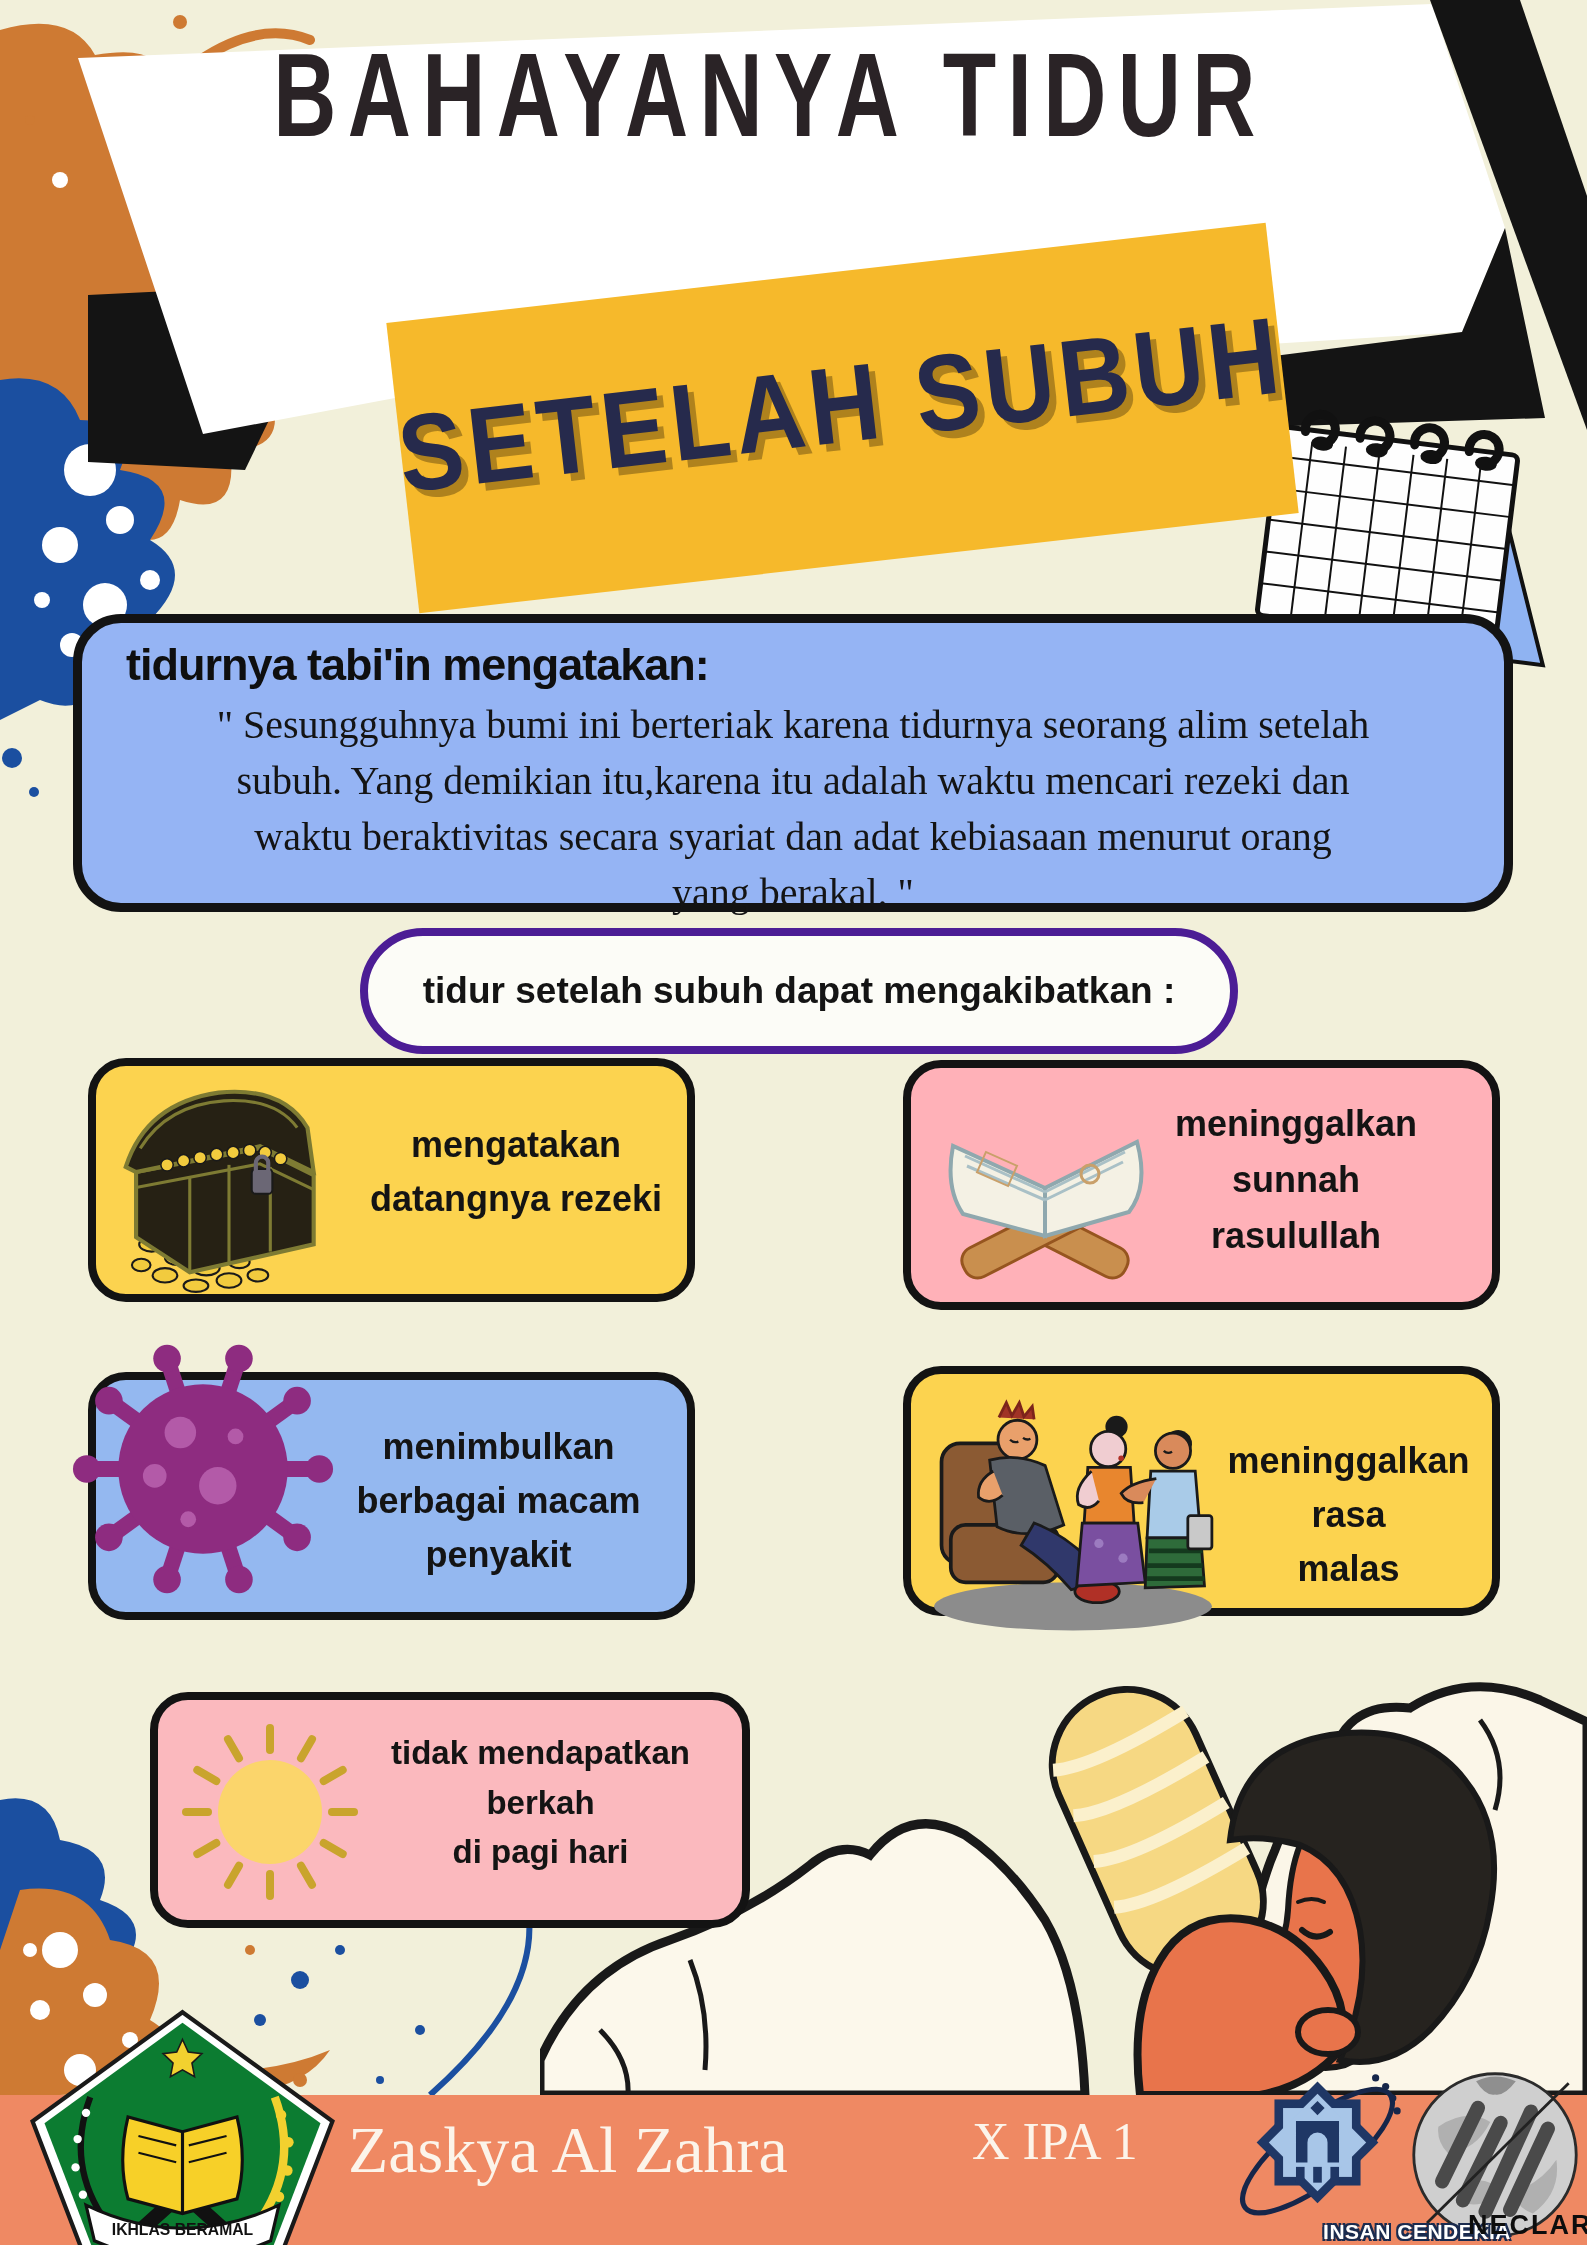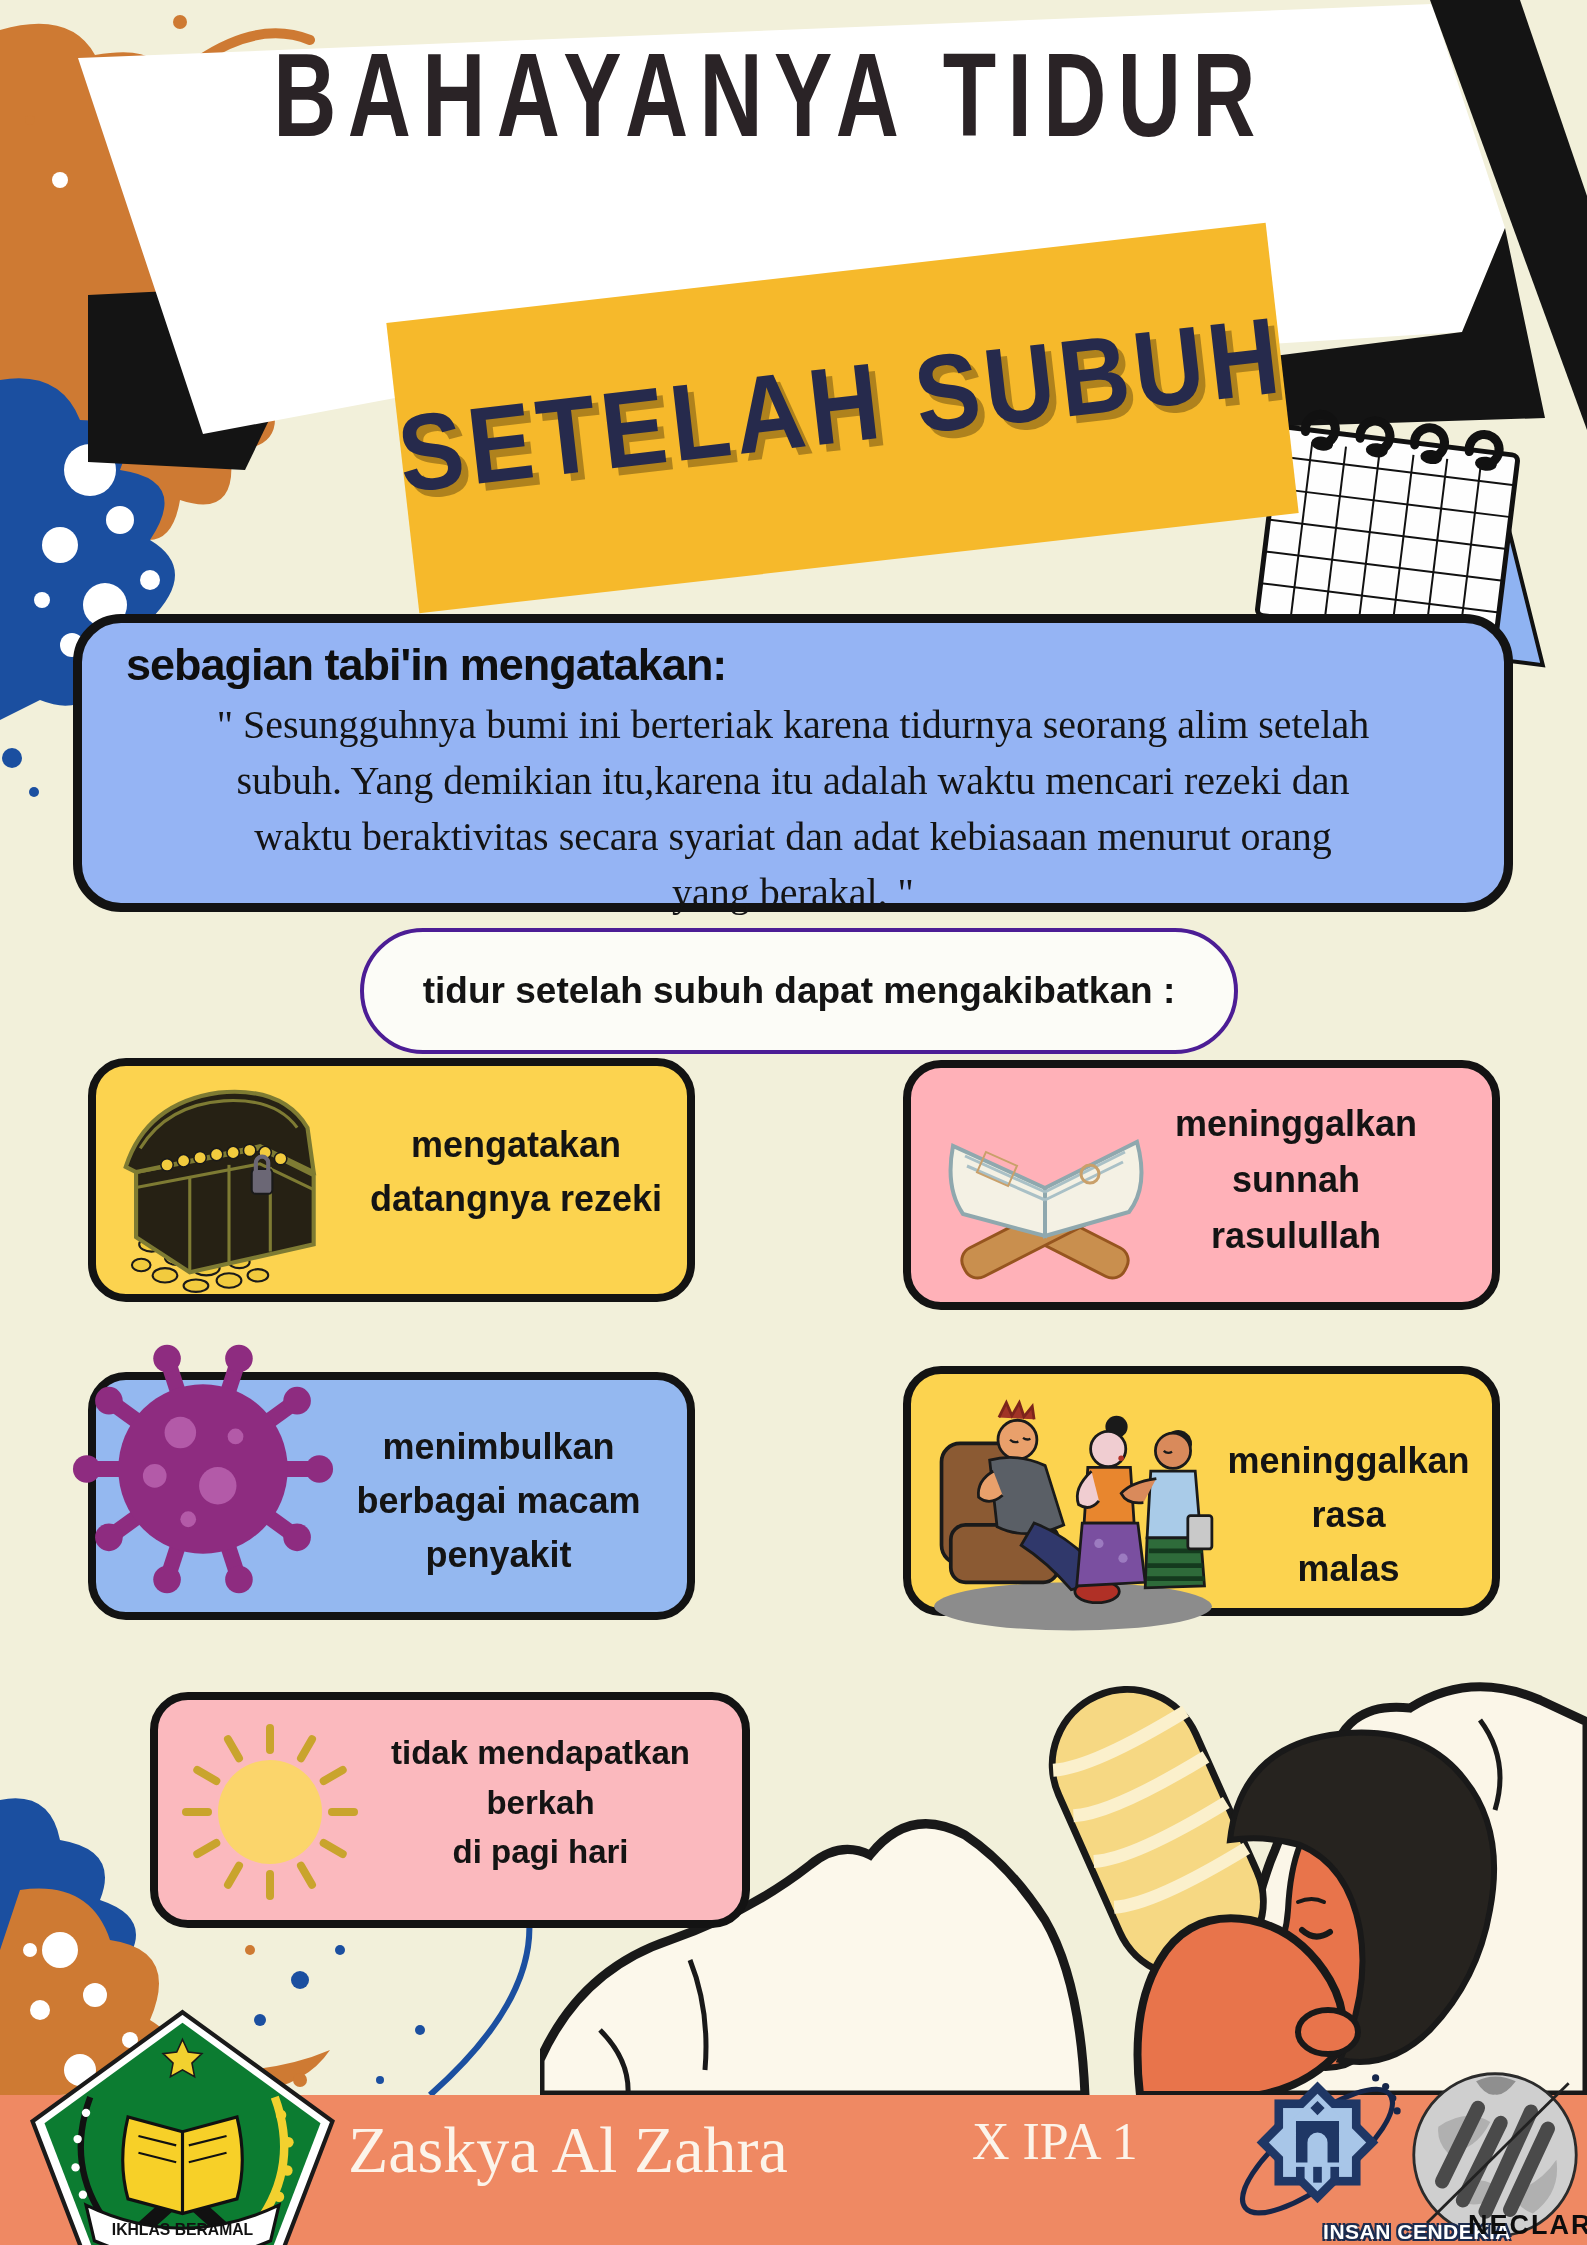--- a/index.html
+++ b/index.html
@@ -46,21 +46,21 @@
   }
   .quote-body{
     margin:6px 0 0 0;text-align:center;white-space:pre-line;
     font-family:"Liberation Serif","DejaVu Serif",serif;
     font-size:40px;line-height:1.40;color:#141414;
   }
 
   
   .intro-pill{
     left:360px;top:928px;width:878px;height:126px;z-index:5;
-    background:#FCFCF7;border:4px solid #4c1d95;border-radius:70px;
+    background:#FCFCF7;border:8px solid #4c1d95;border-radius:70px;
     display:flex;align-items:center;justify-content:center;box-sizing:border-box;
   }
   .intro-pill span{font-size:37px;font-weight:700;color:#141414;}
 
   
   .card{
     position:absolute;border:8px solid #131313;border-radius:38px;
     box-sizing:border-box;z-index:5;
   }
   .card-1{left:88px;top:1058px;width:607px;height:244px;background:#FCD34F;}
@@ -182,21 +182,21 @@
       </g>
     </g>
   </svg>
 
   <div class="abs title-top">BAHAYANYA TIDUR</div>
   <div class="abs yellow-banner">
     <span class="title-hl">SETELAH SUBUH</span>
   </div>
 
   <section class="abs quote-box">
-    <h2 class="quote-heading">sebagian tabi'in mengatakan:</h2>
+    <h2 class="quote-heading">tidurnya tabi'in mengatakan:</h2>
     <p class="quote-body">" Sesungguhnya bumi ini berteriak karena tidurnya seorang alim setelah
 subuh. Yang demikian itu,karena itu adalah waktu mencari rezeki dan
 waktu beraktivitas secara syariat dan adat kebiasaan menurut orang
 yang berakal. "</p>
   </section>
 
   <div class="abs intro-pill">
     <span>tidur setelah subuh dapat mengakibatkan :</span>
   </div>
 

